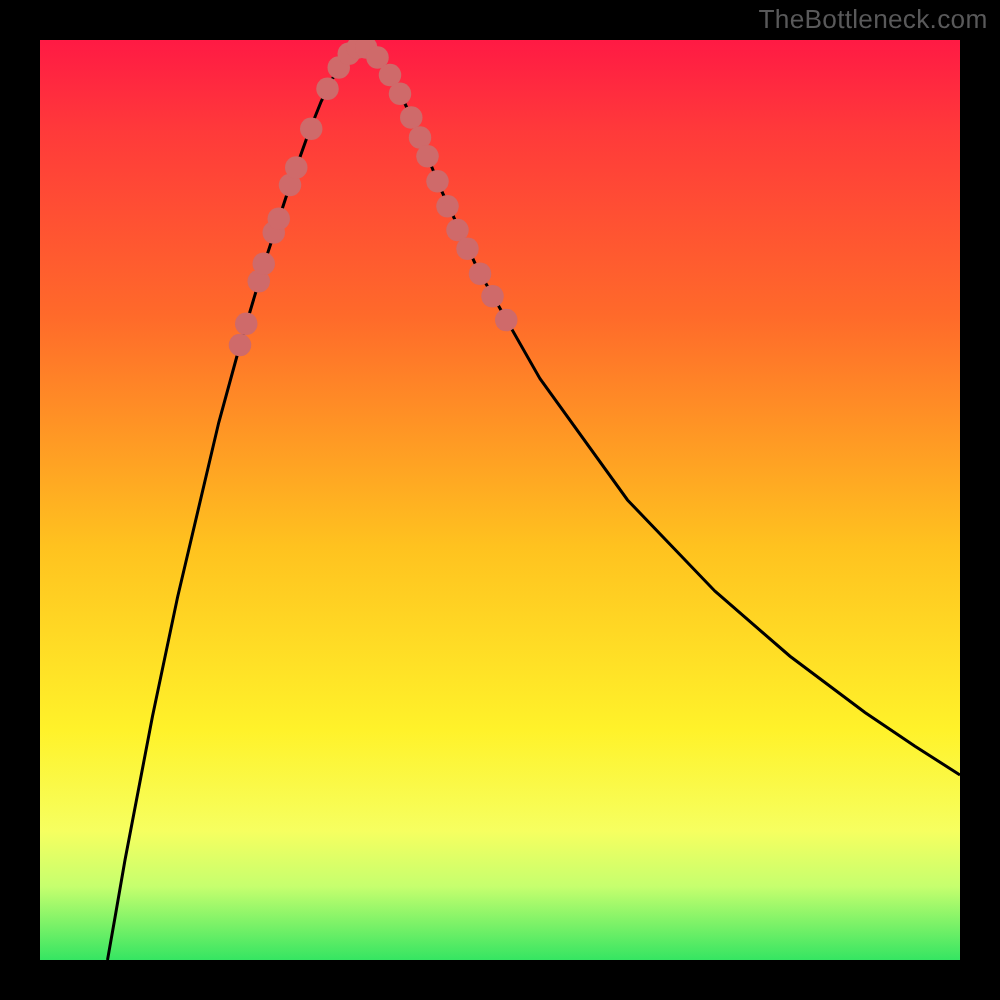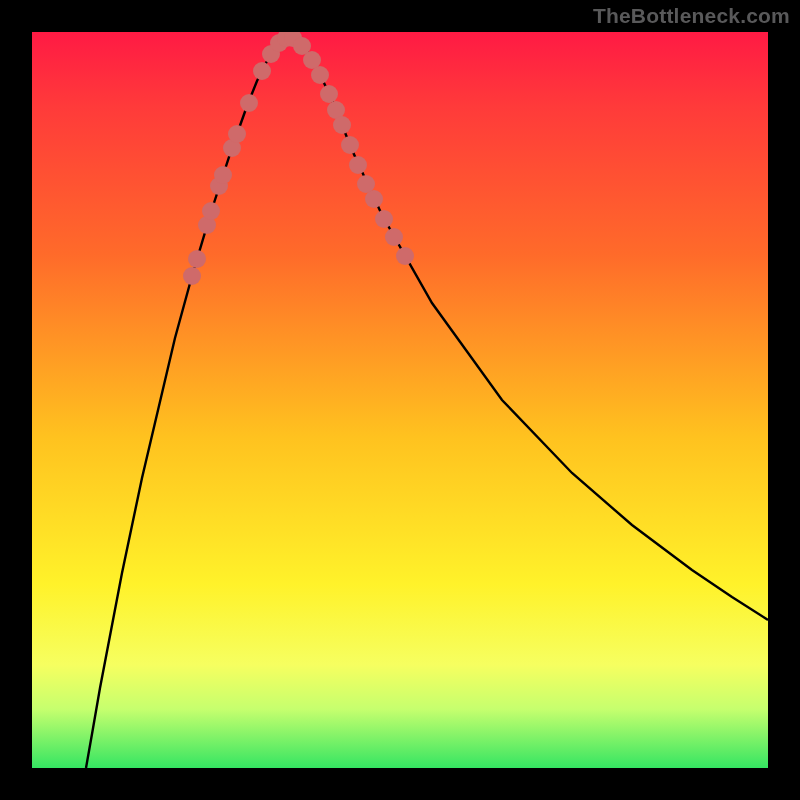--- a/index.html
+++ b/index.html
@@ -43,21 +43,21 @@
   .curve { stroke: #000000; stroke-width: 2.4; fill: none; }
   .dot   { fill: #cf6a6a; }
   .watermark {
     position: absolute;
     top: 4px;
     right: 10px;
     font-family: Arial, Helvetica, sans-serif;
     font-size: 21px;
     color: #59595a;
     letter-spacing: 0.2px;
-    font-weight: 700;
+    font-weight: 400;
   }
 </style>
 </head>
 <body>
 
 <div class="stage">
   <div class="watermark">TheBottleneck.com</div>
   <div class="plot">
     <svg class="curve-svg" viewBox="0 0 736 736">
       <g>

